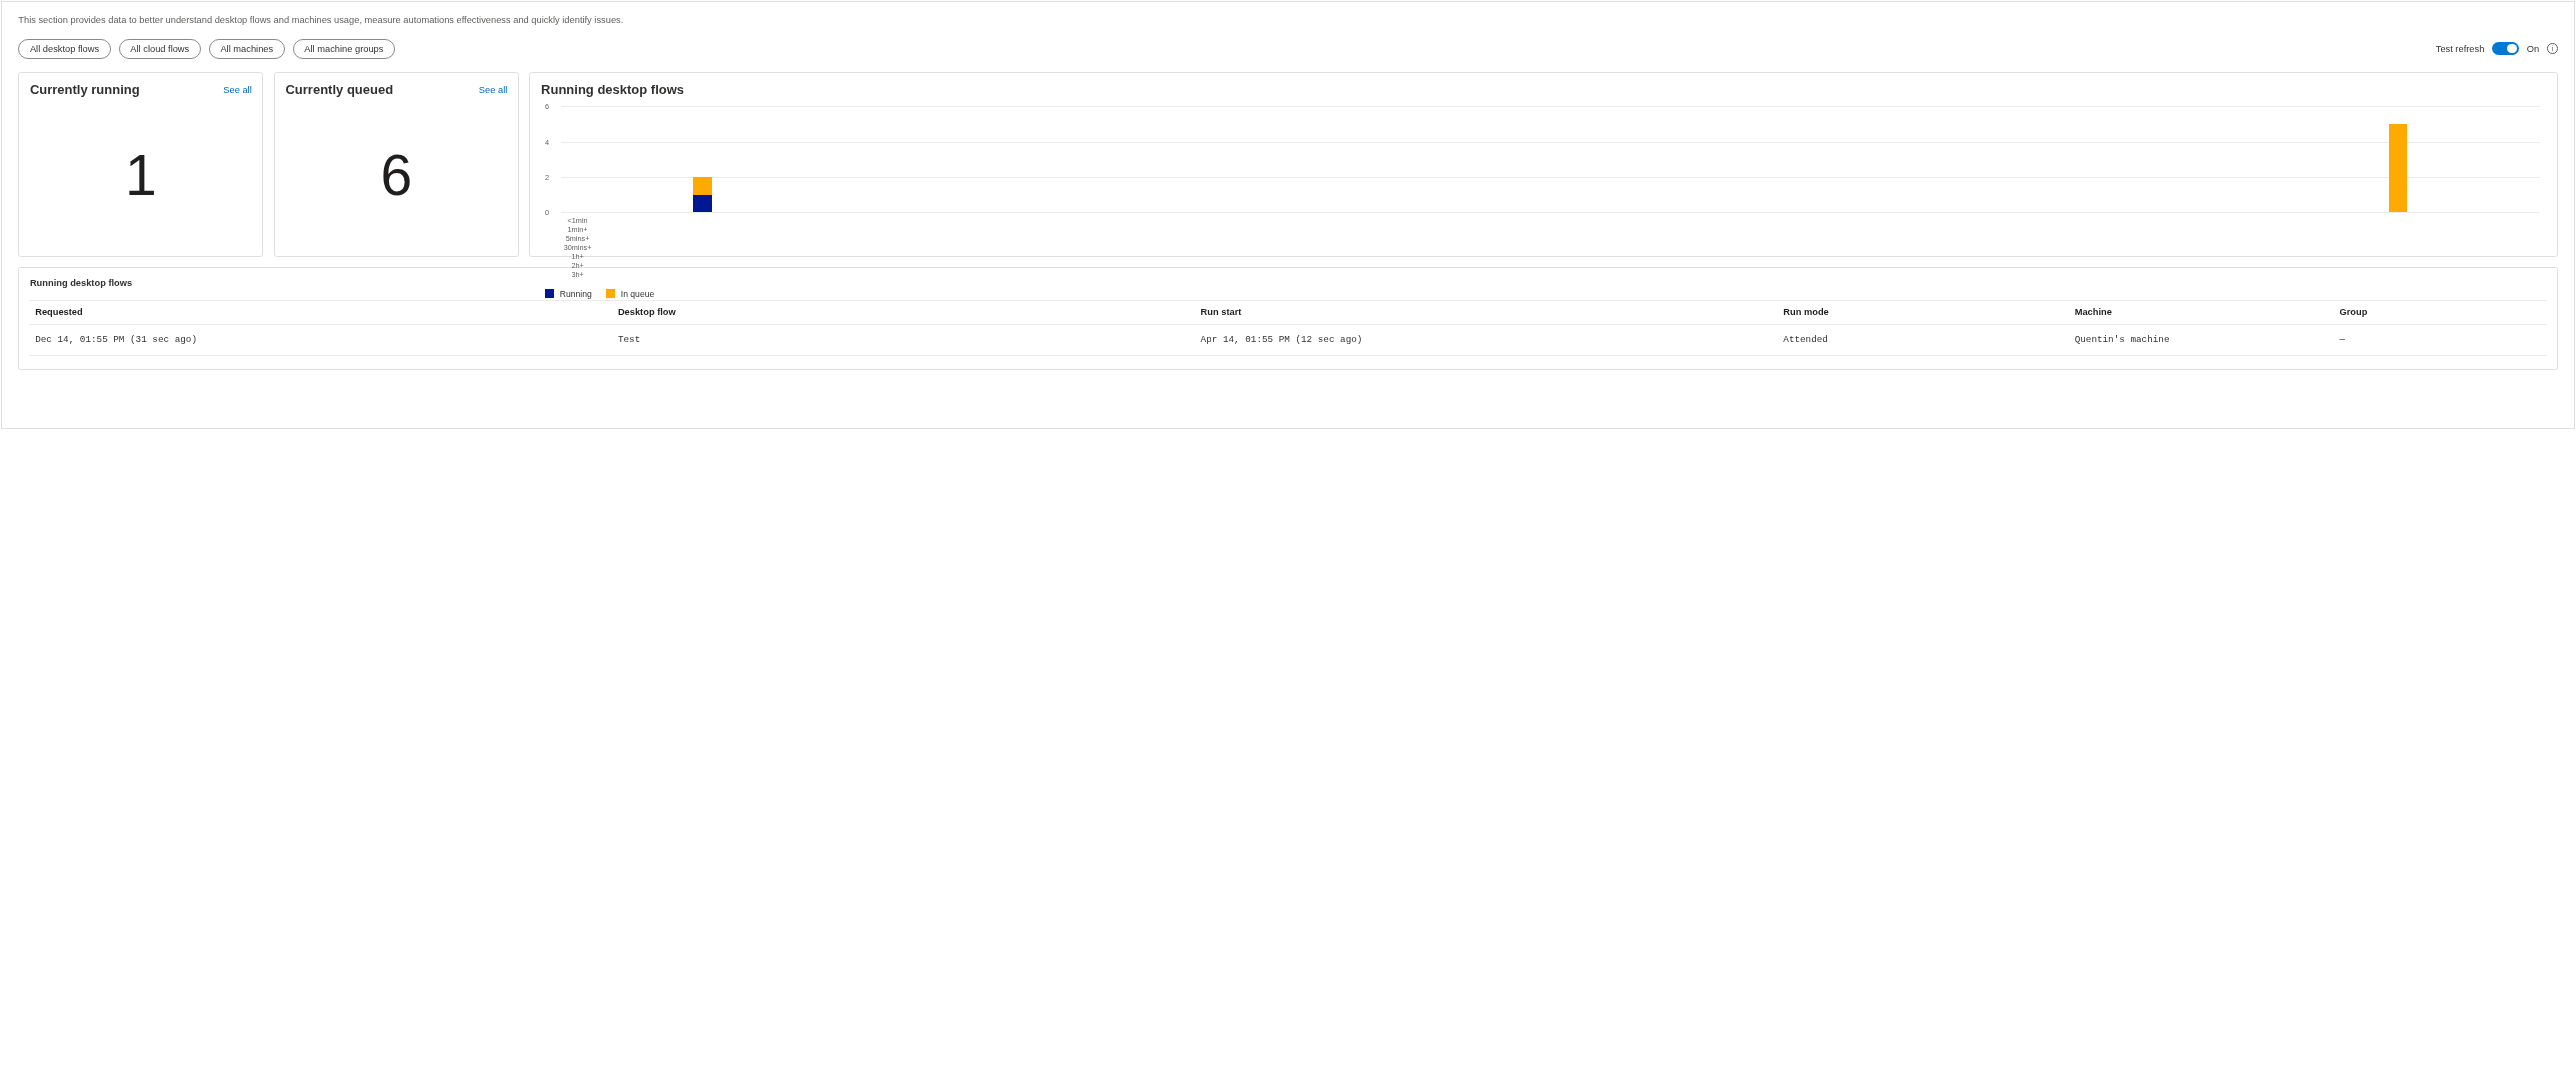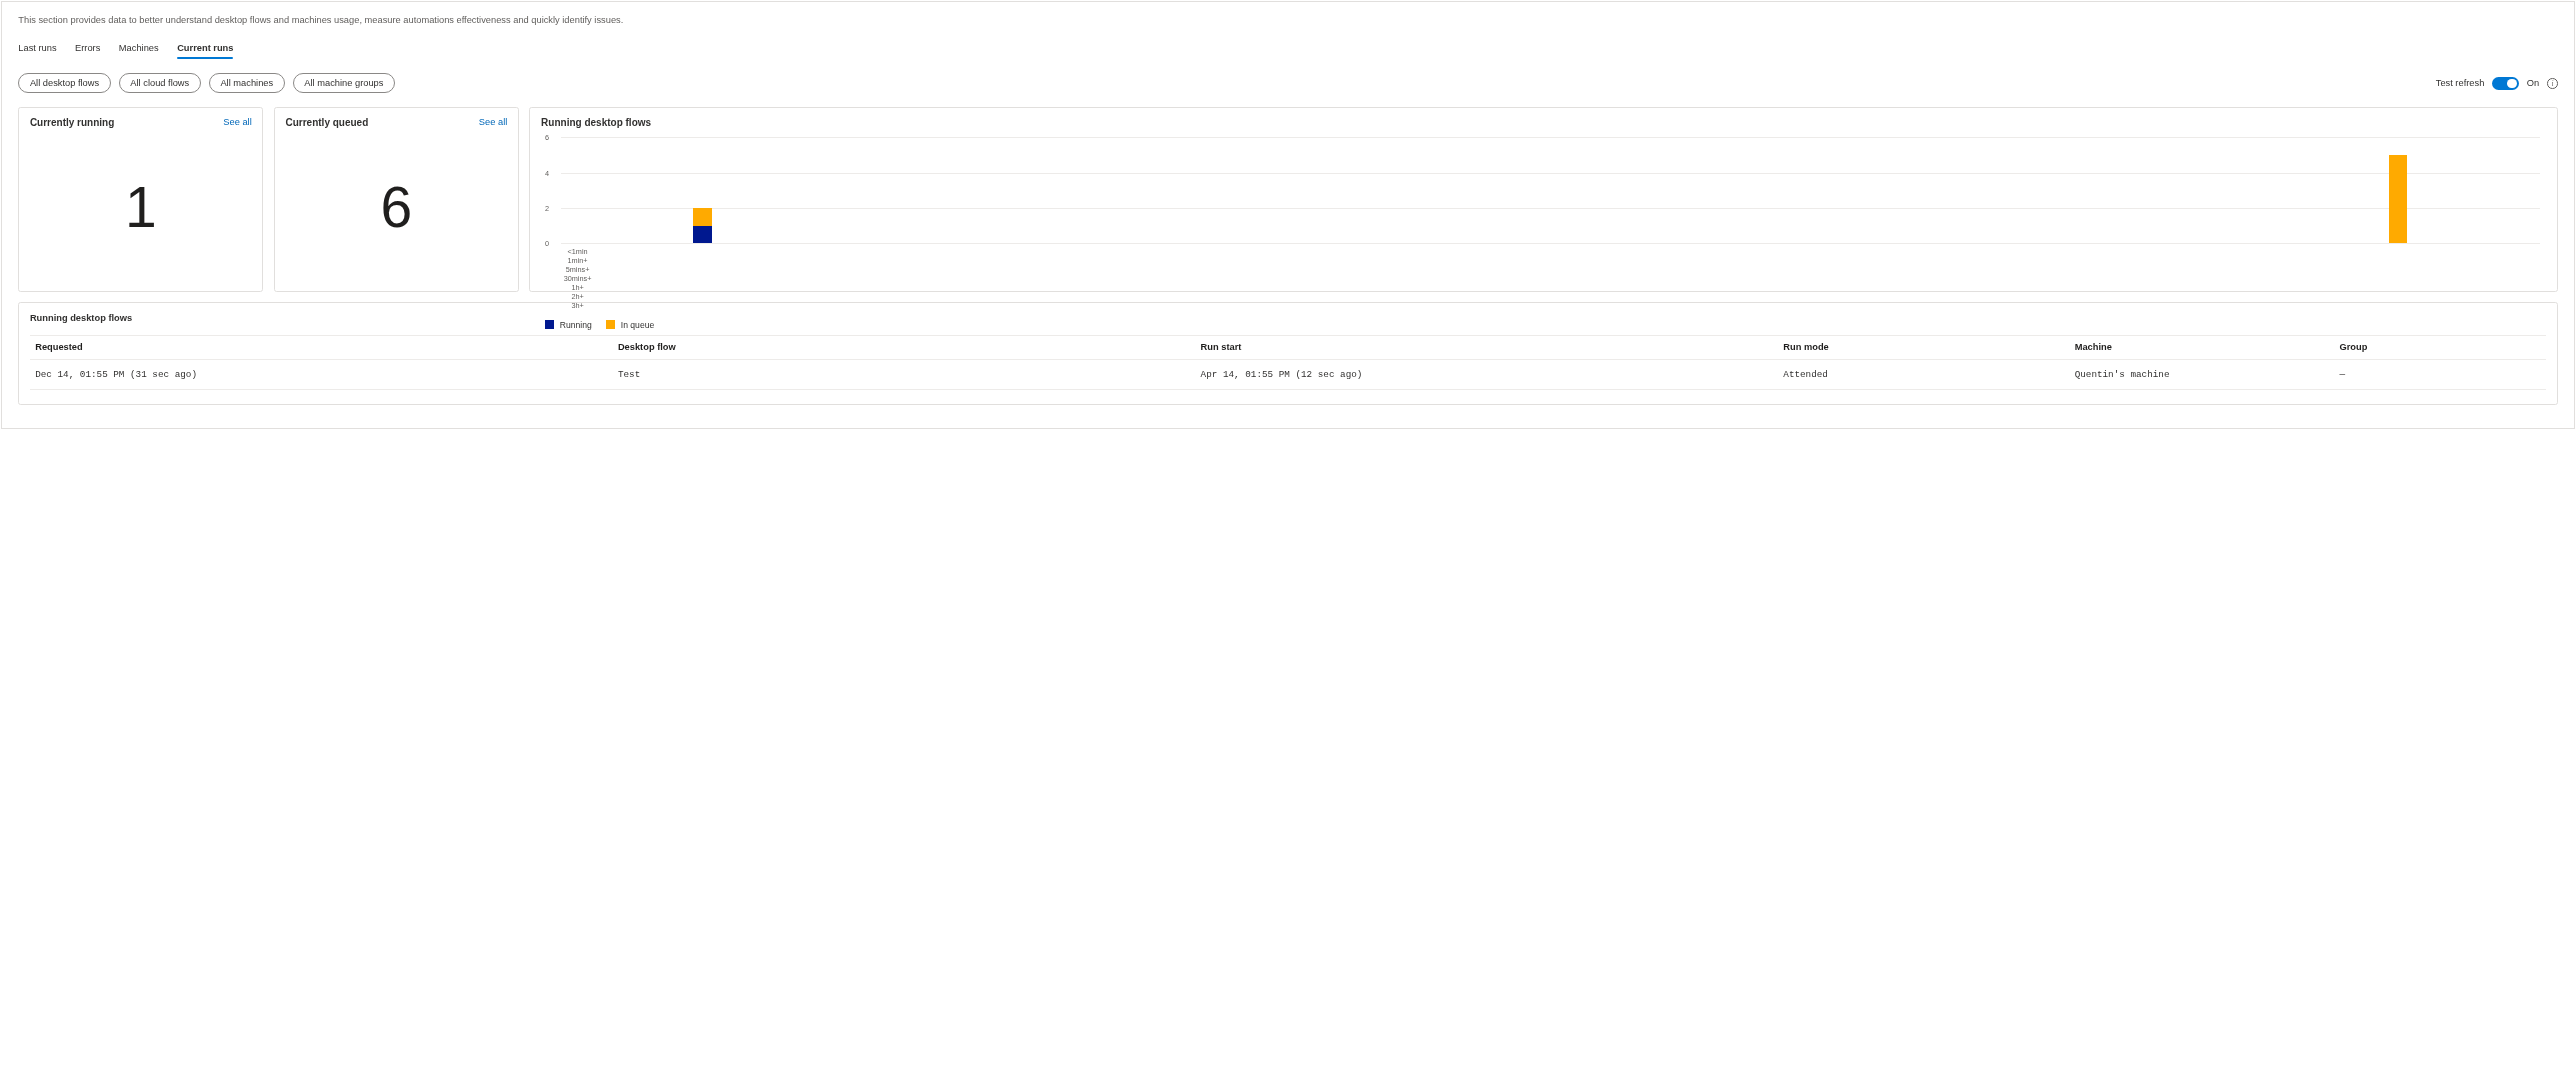--- a/index.html
+++ b/index.html
@@ -115,21 +115,21 @@
     padding: 9.3px 10.6px;
   }
   .card.small { width: 245px; height: 185px; display:flex; flex-direction:column; }
   .card.chart { flex: 1; height: 185px; }
   .card-head {
     display: flex;
     justify-content: space-between;
     align-items: center;
     margin-bottom: 5.3px;
   }
-  .card-title { font-weight: 600; font-size: 10px; }
+  .card-title { font-weight: 600; font-size: 13px; }
   .see-all { color: #0067b8; cursor: pointer; font-size: 9.3px; }
   .big-num {
     flex: 1;
     display: flex;
     align-items: center;
     justify-content: center;
     font-size: 57px;
     font-weight: 400;
     color: #201f1e;
   }
@@ -221,26 +221,20 @@
   .col-machine { width: 10%; }
   .col-group { width: 8%; }
 </style>
 </head>
 <body>
 
 <div class="page">
 
   <p class="page-desc">This section provides data to better understand desktop flows and machines usage, measure automations effectiveness and quickly identify issues.</p>
 
-  <div class="tabs">
-    <div class="tab">Last runs</div>
-    <div class="tab">Errors</div>
-    <div class="tab">Machines</div>
-    <div class="tab active">Current runs</div>
-  </div>
 
   <div class="filter-row">
     <div class="filter-pills">
       <button class="pill">All desktop flows</button>
       <button class="pill">All cloud flows</button>
       <button class="pill">All machines</button>
       <button class="pill">All machine groups</button>
     </div>
     <div class="refresh-group">
       <span class="refresh-label">Test refresh</span>

